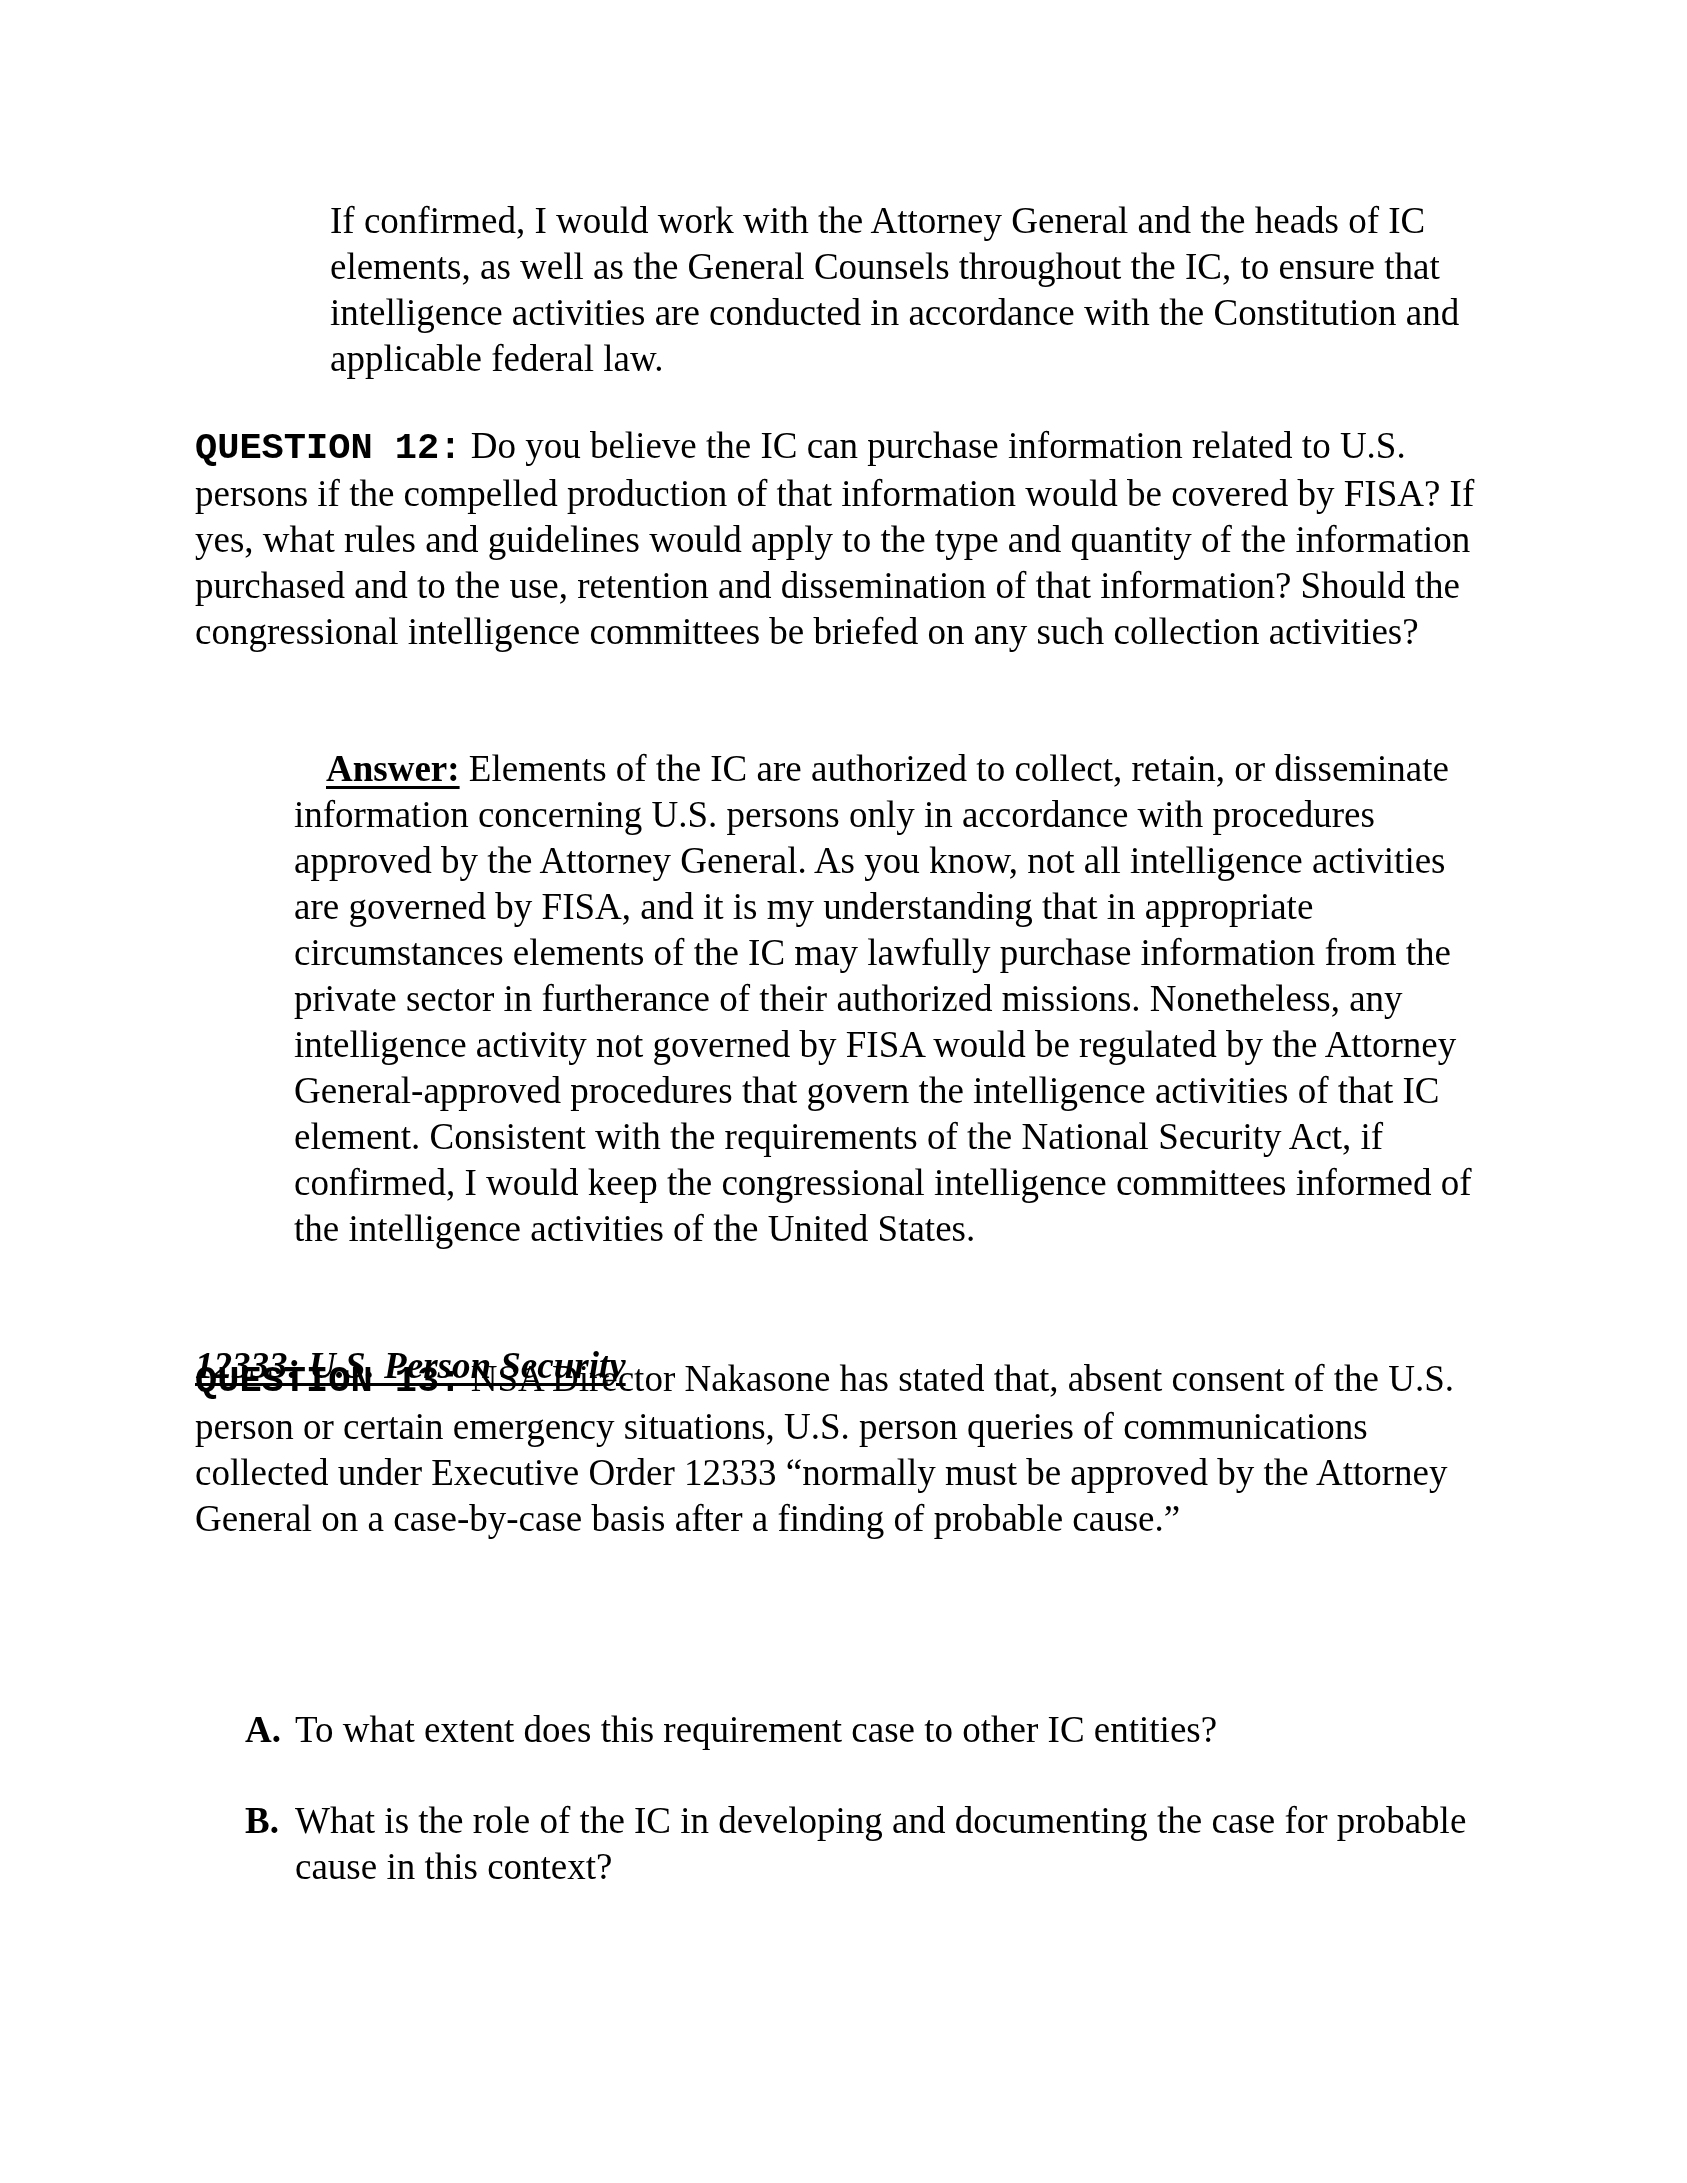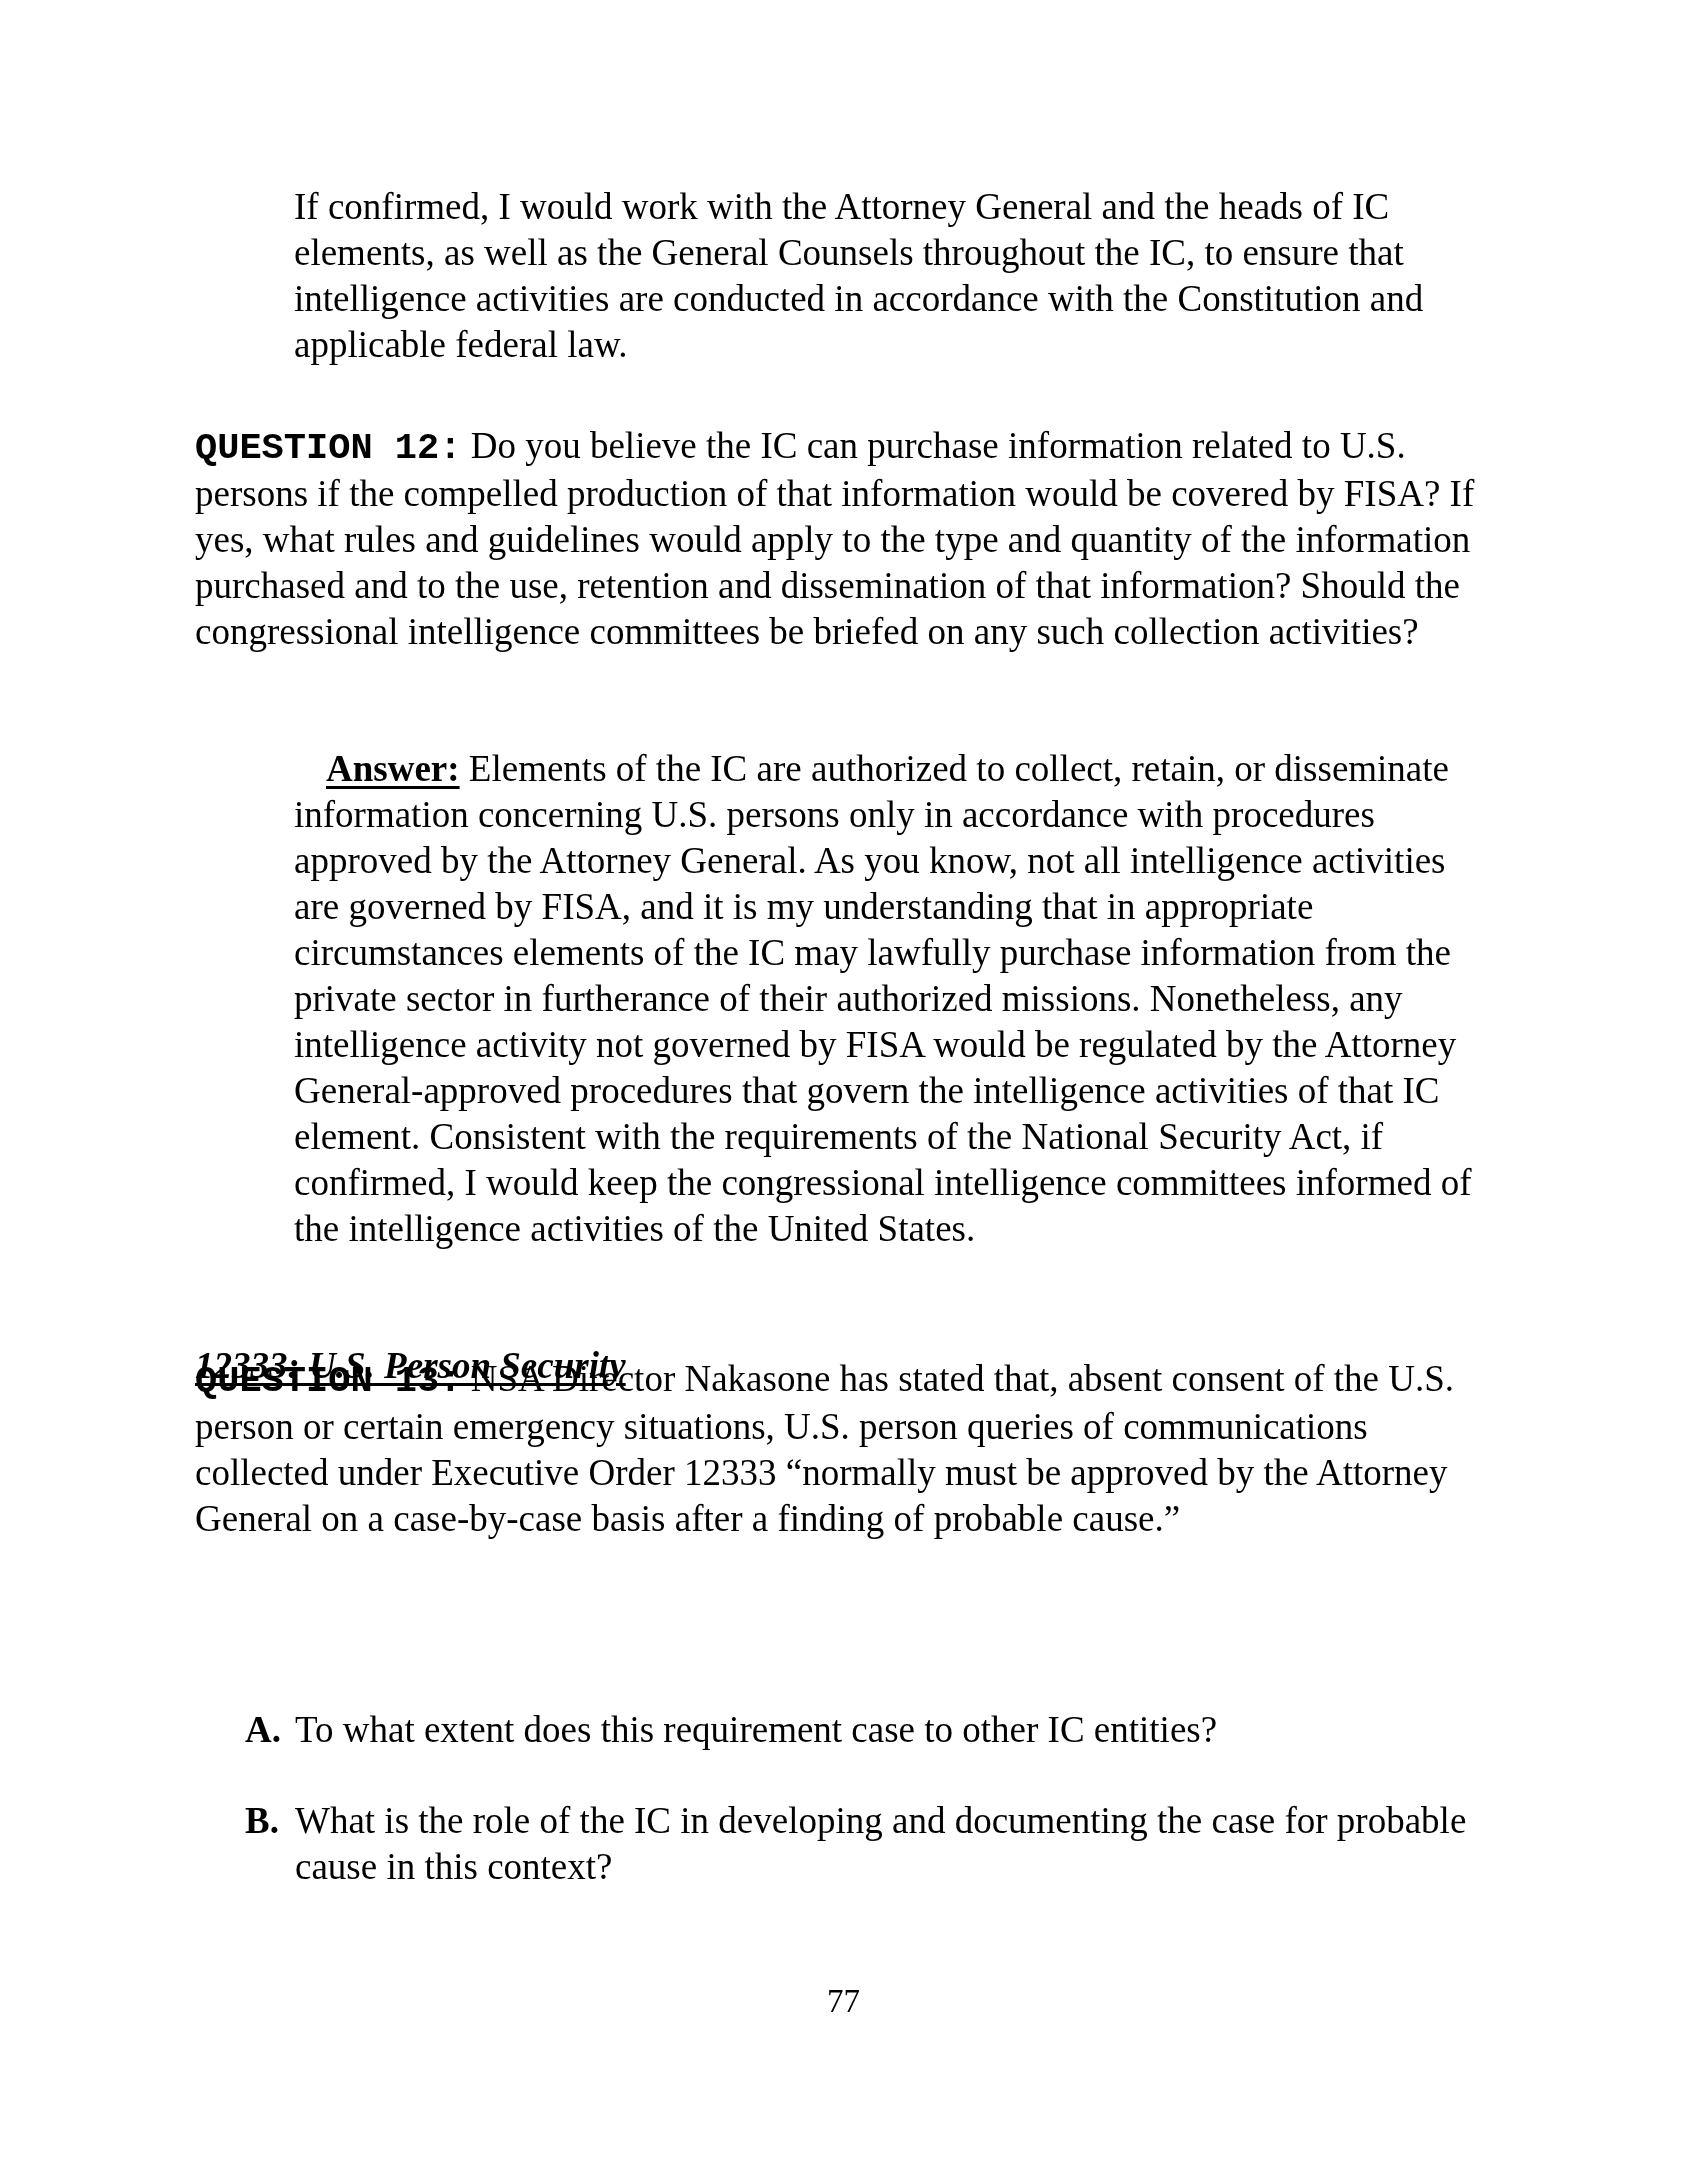--- a/index.html
+++ b/index.html
@@ -70,36 +70,35 @@
       text-align: center;
       top: 1978px;
       font-size: 33px;
     }
   </style>
 </head>
 <body>
 
 <div class="page">
 
-  <p class="block indent" style="top: 184px;">If confirmed, I would work with the Attorney General and the heads of IC elements, as well as the General Counsels throughout the IC, to ensure that intelligence activities are conducted in accordance with the Constitution and applicable federal law.</p>
+  <p class="block indent" style="top: 198px; margin-left: 36px;">If confirmed, I would work with the Attorney General and the heads of IC elements, as well as the General Counsels throughout the IC, to ensure that intelligence activities are conducted in accordance with the Constitution and applicable federal law.</p>
 
   <p class="block full" style="top: 423px;"><span class="bold">QUESTION 12:</span><span> Do you believe the IC can purchase information related to U.S. persons if the compelled production of that information would be covered by FISA?  If yes, what rules and guidelines would apply to the type and quantity of the information purchased and to the use, retention and dissemination of that information?  Should the congressional intelligence committees be briefed on any such collection activities?</span></p>
 
   <p class="block indent" style="top: 746px;"><span class="answer-label">Answer:</span><span> Elements of the IC are authorized to collect, retain, or disseminate information concerning U.S. persons only in accordance with procedures approved by the Attorney General. As you know, not all intelligence activities are governed by FISA, and it is my understanding that in appropriate circumstances elements of the IC may lawfully purchase information from the private sector in furtherance of their authorized missions. Nonetheless, any intelligence activity not governed by FISA would be regulated by the Attorney General-approved procedures that govern the intelligence activities of that IC element. Consistent with the requirements of the National Security Act, if confirmed, I would keep the congressional intelligence committees informed of the intelligence activities of the United States.</span></p>
 
   <p class="block full" style="top: 1343px;"><span class="section-heading">12333: U.S. Person Security</span></p>
 
   <p class="block full" style="top: 1356px;"><span class="bold">QUESTION 13:</span><span> NSA Director Nakasone has stated that, absent consent of the U.S. person or certain emergency situations, U.S. person queries of communications collected under Executive Order 12333 “normally must be approved by the Attorney General on a case-by-case basis after a finding of probable cause.”</span></p>
 
   <div class="sub-item" style="top: 1707px;">
     <span class="sub-letter">A.</span>
     <span class="sub-text">To what extent does this requirement case to other IC entities?</span>
   </div>
 
   <div class="sub-item" style="top: 1798px;">
     <span class="sub-letter">B.</span>
     <span class="sub-text">What is the role of the IC in developing and documenting the case for probable cause in this context?</span>
   </div>
 
-  <div class="page-number">77</div>
 
 </div>
 
 
 </body></html>

